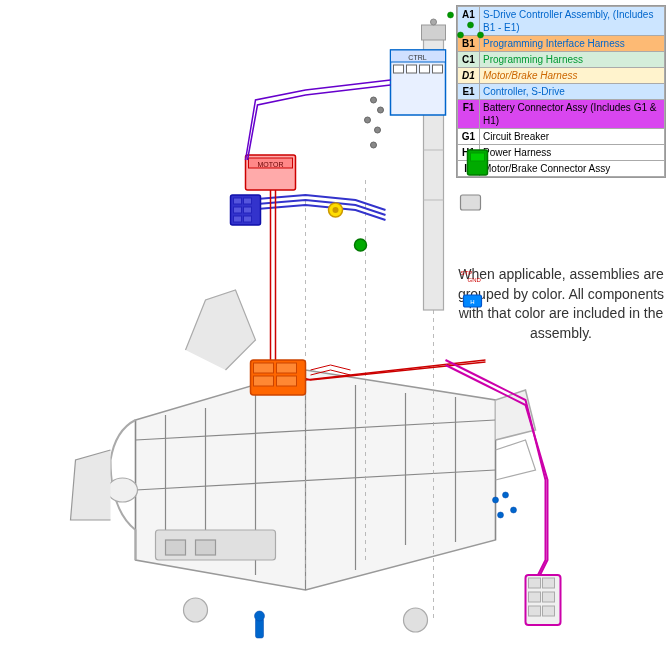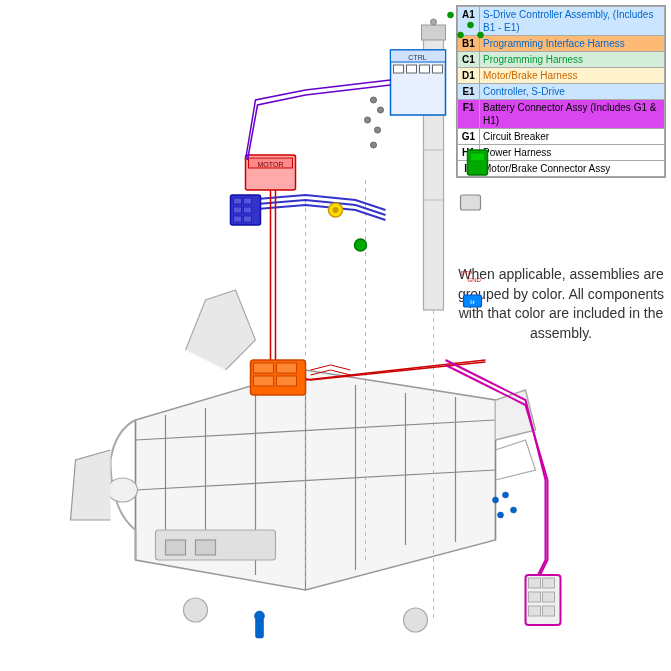--- a/index.html
+++ b/index.html
@@ -46,21 +46,21 @@
     .part-id {
       font-weight: bold;
       white-space: nowrap;
       width: 22px;
       text-align: center;
     }
 
     .color-a1 { background-color: #cce5ff; }
     .color-b1 { background-color: #fdba74; }
     .color-c1 { background-color: #d4edda; }
-    .color-d1 { background-color: #fff3cd; }
+    .color-d1 { background-color: #fff3cd; font-style: italic; }
     .color-e1 { background-color: #cce5ff; }
     .color-f1 { background-color: #d946ef; }
     .color-g1 { background-color: #fff; }
     .color-h1 { background-color: #fff; }
     .color-i1 { background-color: #fff; }
     .color-j1 { background-color: #fff; }
 
     .label-a1 { color: #0066cc; text-align: right; }
     .label-b1 { color: #0066cc; }
     .label-c1 { color: #009933; }

